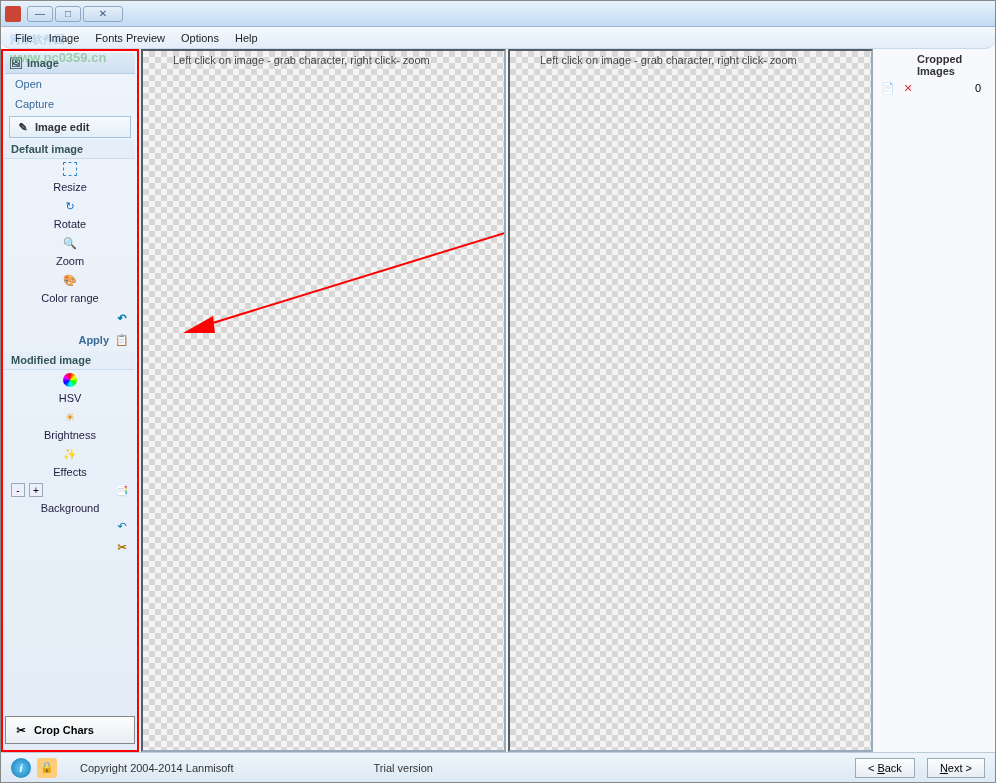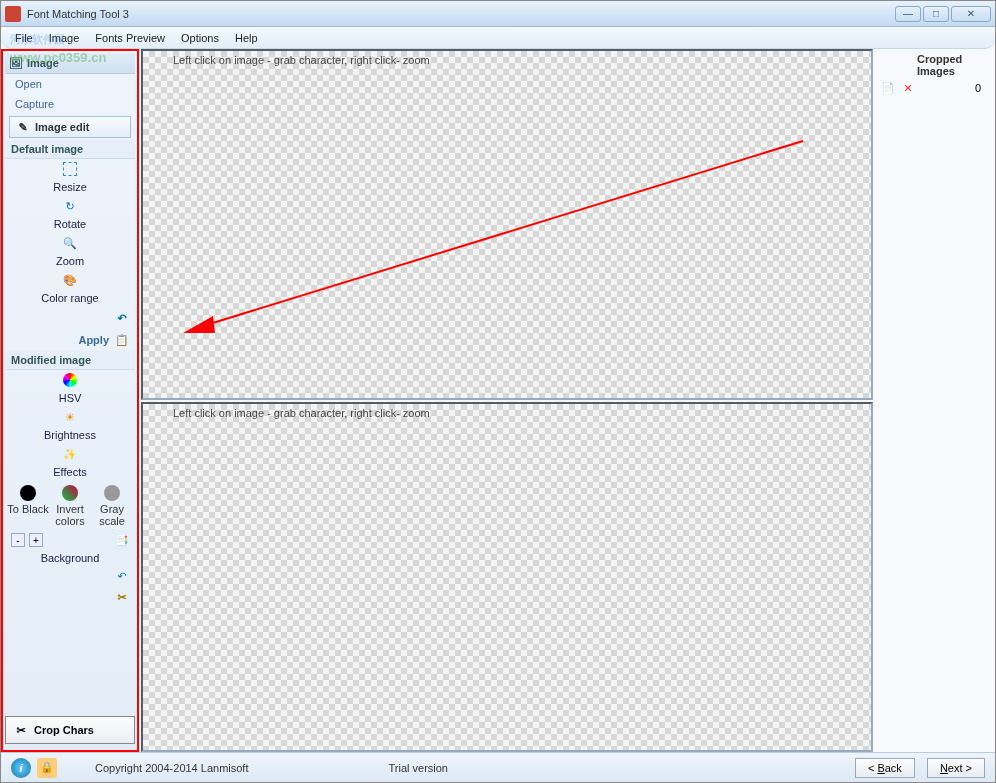--- a/index.html
+++ b/index.html
@@ -27,50 +27,49 @@
 .tool-row { display: flex; align-items: center; gap: 5px; padding: 3px 6px; cursor: pointer; color: #224; flex-direction: column; }
 .icon-sq { width: 14px; height: 14px; display: inline-flex; align-items: center; justify-content: center; }
 .apply-row { display: flex; justify-content: flex-end; align-items: center; padding: 4px 6px; gap: 6px; font-weight: bold; color: #3a6a9a; }
 .tri-icons { display: flex; justify-content: space-around; padding: 4px 2px; text-align: center; }
 .tri-icons > div { flex: 1; cursor: pointer; font-size: 10px; color: #333; }
 .tri-icons .ic { width: 16px; height: 16px; margin: 0 auto 2px; border-radius: 50%; }
 .plusminus { display:flex; gap:4px; padding:2px 6px; align-items:center; }
 .pm-btn { width:14px; height:14px; border:1px solid #9ab; background:#eef; display:flex; align-items:center; justify-content:center; cursor:pointer; font-size:10px; }
 .crop-btn { margin-top: auto; margin-bottom: 4px; background: linear-gradient(to bottom,#fdfdfd,#e9eef4); border: 1px solid #888; padding: 6px 8px; display: flex; align-items: center; gap: 6px; font-weight: bold; cursor: pointer; }
 
-.center { flex: 1; display: flex; flex-direction: column; padding: 0 2px; gap: 2px; }
+.center { flex: 1; display: flex; flex-direction: row; padding: 0 2px; gap: 2px; }
 .canvas-pane { flex: 1; border: 2px inset #9ab; background: #fff; position: relative; overflow: hidden; }
 .canvas-hint { position: absolute; top: 3px; left: 30px; color: #444; z-index: 2; }
 .checker { position: absolute; inset: 0; background-image:
   linear-gradient(45deg, #d7d7d7 25%, transparent 25%),
   linear-gradient(-45deg, #d7d7d7 25%, transparent 25%),
   linear-gradient(45deg, transparent 75%, #d7d7d7 75%),
   linear-gradient(-45deg, transparent 75%, #d7d7d7 75%);
   background-size: 12px 12px; background-position: 0 0, 0 6px, 6px -6px, -6px 0; background-color:#f4f4f4; }
 .arrow { position: absolute; z-index: 3; pointer-events: none; }
 
 .right-panel { width: 120px; padding: 4px 6px; background: #f7f9fc; }
 .right-title { font-weight: bold; color: #333; margin-bottom: 4px; margin-left: 36px; }
 .cropped-row { display:flex; align-items:center; gap:6px; }
 .cropped-count { margin-left:auto; padding-right:8px; }
 
 .footer { height: 30px; background: linear-gradient(to bottom,#eef4fb,#dde9f5); display: flex; align-items: center; padding: 0 10px; border-top: 1px solid #bcd; }
 .footer-ic { width: 20px; height: 20px; margin-right: 6px; border-radius: 50%; }
-.footer-text { color: #333; margin-left: 32px; }
+.footer-text { color: #333; margin-left: 17px; }
 .footer-trial { margin-left: 140px; color:#333; }
 .footer-btns { margin-left: auto; display: flex; gap: 12px; }
 .nav-btn { background: linear-gradient(to bottom,#fdfdfd,#e7edf3); border:1px solid #9ab; padding: 3px 12px; cursor:pointer; }
 .nav-btn u { text-decoration: underline; }
 </style>
 </head>
 <body>
 
 <div class="titlebar">
   <div class="titlebar-icon"></div>
-  <div class="titlebar-text">Font Matching Tool 3</div>
   <div class="win-buttons">
     <div class="win-btn">—</div>
     <div class="win-btn">□</div>
     <div class="win-btn">✕</div>
   </div>
 </div>
 
 <div class="menubar">
   <div class="menu-item">File</div>
   <div class="menu-item">Image</div>
@@ -131,34 +130,20 @@
     </div>
     <div class="tool-row">
       <span class="icon-sq" style="color:#e80;">☀</span>
       <span>Brightness</span>
     </div>
     <div class="tool-row">
       <span class="icon-sq" style="color:#c3c;">✨</span>
       <span>Effects</span>
     </div>
 
-    <div class="tri-icons">
-      <div>
-        <div class="ic" style="background:#000;"></div>
-        <span>To Black</span>
-      </div>
-      <div>
-        <div class="ic" style="background:linear-gradient(45deg,#0c4,#c04);"></div>
-        <span>Invert colors</span>
-      </div>
-      <div>
-        <div class="ic" style="background:#999;"></div>
-        <span>Gray scale</span>
-      </div>
-    </div>
 
     <div class="plusminus">
       <div class="pm-btn">-</div>
       <div class="pm-btn">+</div>
       <span style="margin-left:auto;" class="icon-sq">📑</span>
     </div>
     <div class="tool-row">
       <span>Background</span>
       <span style="margin-left:auto;color:#07a;" class="icon-sq">↶</span>
     </div>

